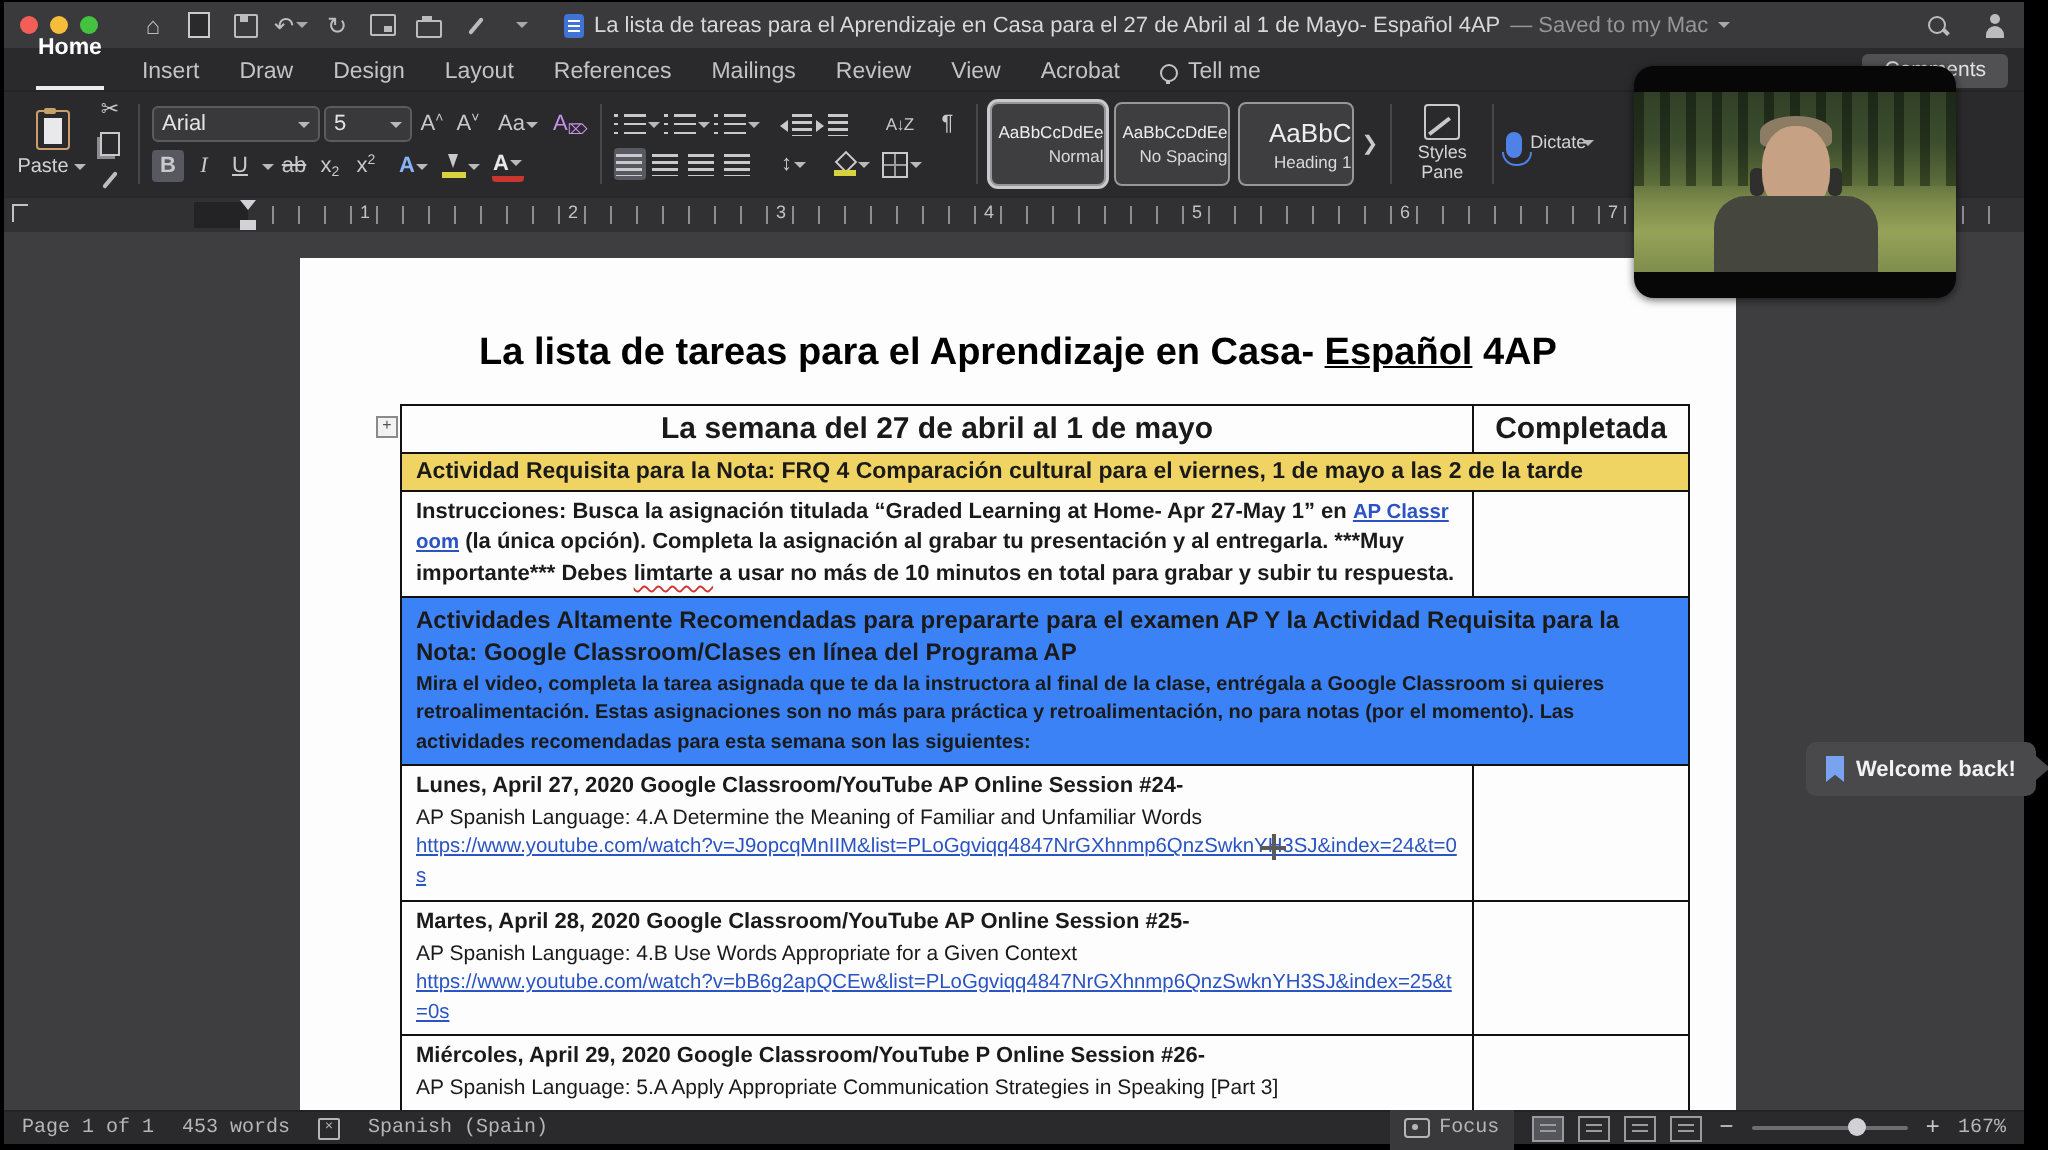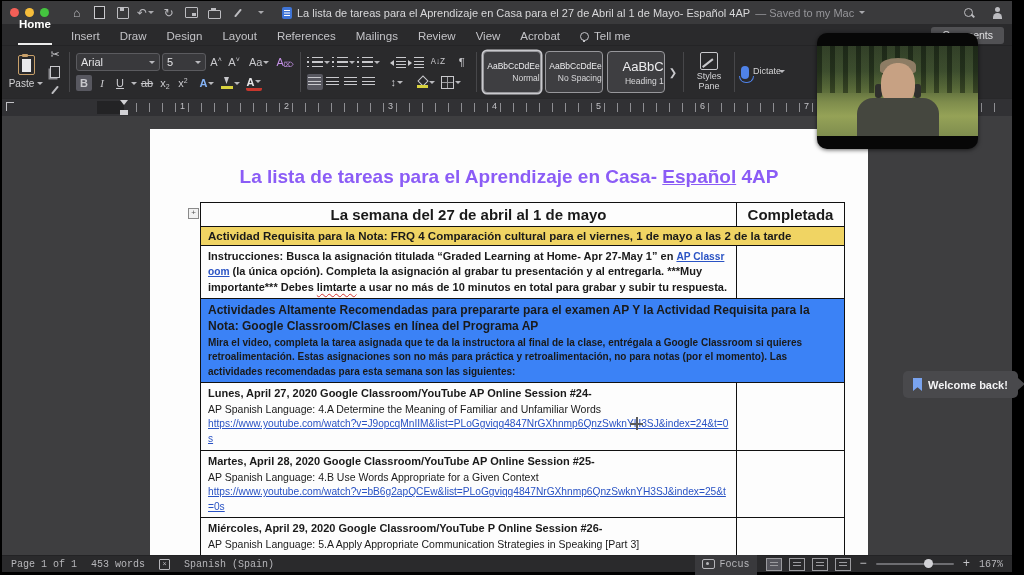--- a/index.html
+++ b/index.html
@@ -96,21 +96,21 @@
   .ruler .ticks{position:absolute;left:122px;right:10px;top:4px;height:9px;
      background:repeating-linear-gradient(to right,transparent 0 12px,#8e8e92 12px 13px);}
   .rnum{position:absolute;top:2px;font-size:9px;color:#c2c2c6;}
   .ind-top{position:absolute;left:118px;top:1px;width:0;height:0;border-left:4px solid transparent;border-right:4px solid transparent;border-top:5px solid #d2d2d6;}
   .ind-bot{position:absolute;left:118px;bottom:1px;width:8px;height:5px;background:#d2d2d6;}
   .tabsel{position:absolute;left:4px;top:3px;width:7px;height:8px;border-left:1.5px solid #c2c2c6;border-top:1.5px solid #c2c2c6;}
 
   
   .canvas{flex:1 1 auto;position:relative;background:#3e3e40;overflow:hidden;}
   .page{position:absolute;left:148px;top:13px;width:718px;bottom:0;background:#fdfdfd;color:#1a1a1a;overflow:hidden;}
-  .doc-title{margin-top:37px;text-align:center;font-size:19px;font-weight:bold;color:#8b5cf6;letter-spacing:0;}
+  .doc-title{margin-top:37px;text-align:center;font-size:19px;font-weight:bold;color:#000000;letter-spacing:0;}
   .doc-title .u{text-decoration:underline;}
   .thandle{position:absolute;left:38px;top:79px;width:9px;height:9px;border:1px solid #8a8a8a;font-size:8px;line-height:7px;text-align:center;color:#555;background:#f2f2f2;}
   table.doc{border-collapse:collapse;margin:14px 0 0 50px;width:645px;table-layout:fixed;}
   table.doc td{border:1.2px solid #111;vertical-align:top;padding:3px 7px;}
   td.c2{width:93px;}
   .r-head td{font-size:15px;font-weight:bold;text-align:center;padding:5px 4px;}
   .r-req td{background:#f0d463;font-weight:bold;font-size:11.5px;padding:4px 7px;}
   .r-instr td{font-size:11px;font-weight:bold;line-height:1.4;padding:5px 7px;}
   .r-rec td{background:#3b82f6;padding:4px 7px;}
   .rec-h{font-size:12px;font-weight:bold;line-height:1.35;}
@@ -287,21 +287,21 @@
         <span class="ic">
             <span class="i-list"></span>
             <span class="arr"></span>
           </span>
         <span class="ic" style="margin-left:8px;">
             <span class="i-ind ind-l"></span>
           </span>
         <span class="ic">
             <span class="i-ind ind-r"></span>
           </span>
-        <span class="ic tt" style="margin-left:4px;font-family:Liberation Mono, monospace;">A↓Z</span>
+        <span class="ic tt" style="margin-left:16px;">A↓Z</span>
         <span class="ic" style="margin-left:6px;">¶</span>
       </div>
       <div class="rrow">
         <span class="ic active">
             <span class="i-al"></span>
           </span>
         <span class="ic">
             <span class="i-al"></span>
           </span>
         <span class="ic">

